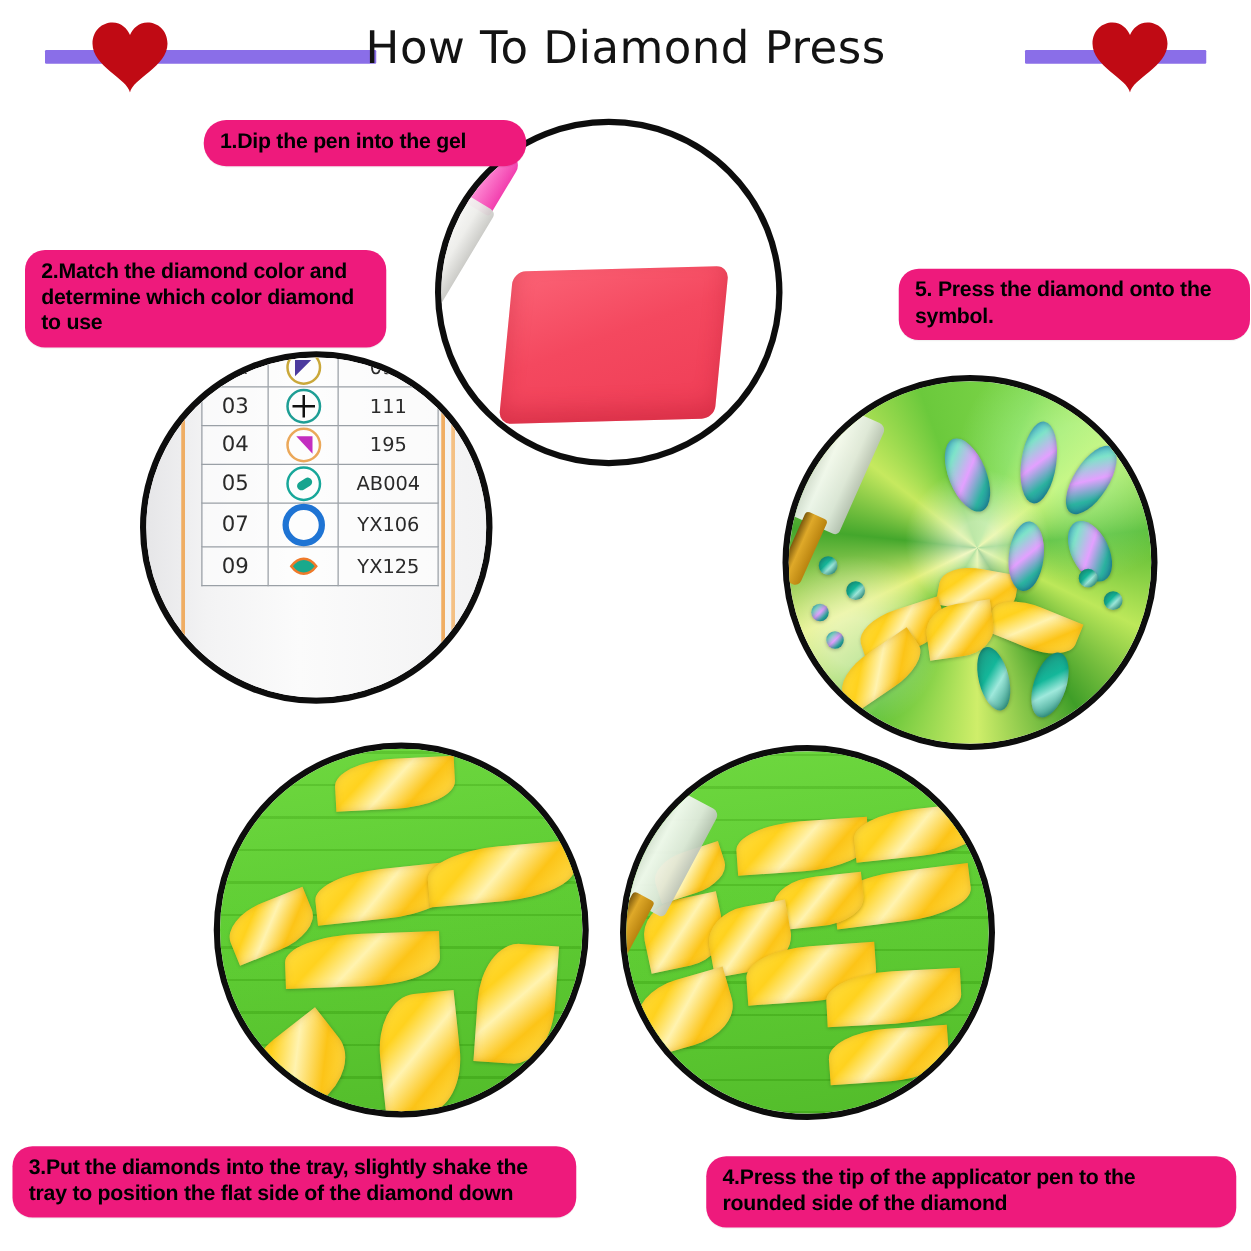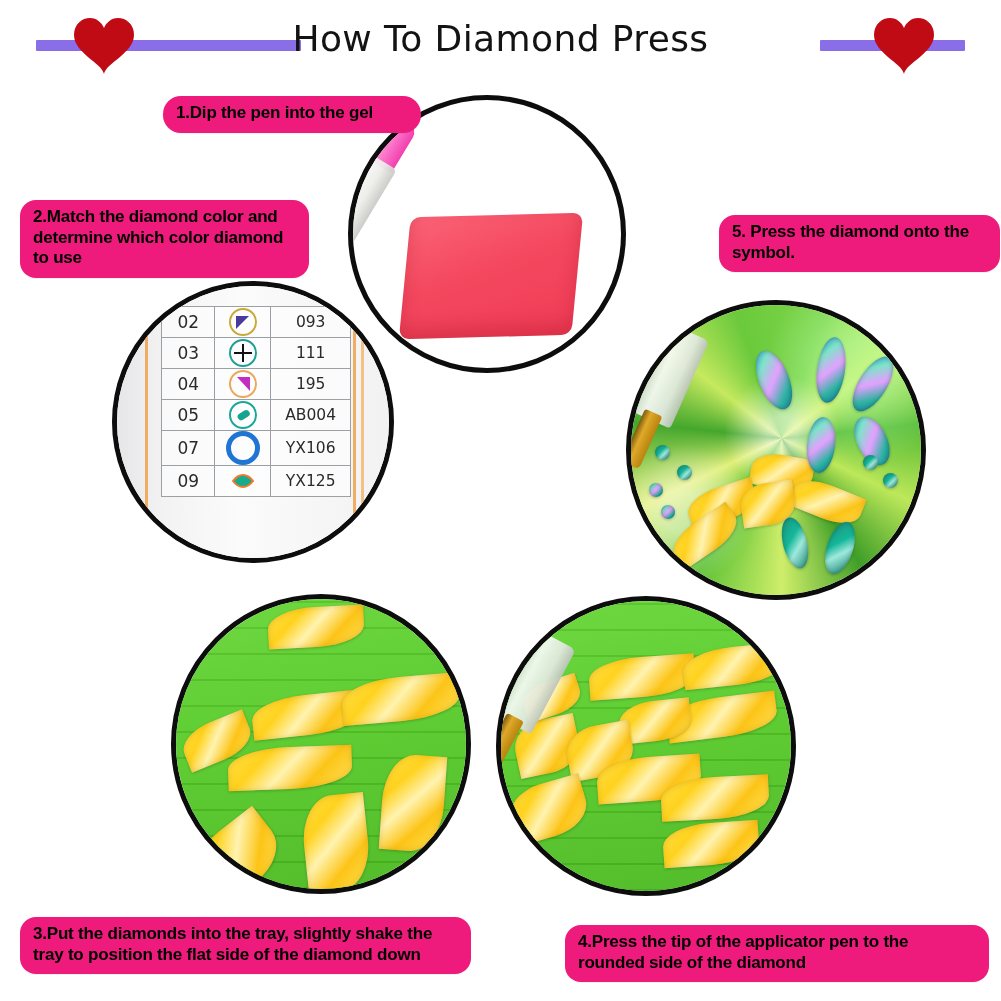--- a/index.html
+++ b/index.html
@@ -26,21 +26,21 @@
   .label{
     position:absolute;background:#ee1a7c;color:#000000;
     border-radius:16px;padding:7px 13px 9px 13px;
     font-family:"Liberation Sans",sans-serif;font-weight:700;
     font-size:17px;line-height:1.22;letter-spacing:-.2px;
     box-shadow:0 1px 0 rgba(0,0,0,.05);
   }
   .label-1{left:163px;top:96px;width:232px;border-radius:18px;}
   .label-2{left:20px;top:200px;width:263px;}
   .label-5{left:719px;top:215px;width:255px;}
-  .label-3{left:10px;top:917px;width:425px;margin-left:10px;}
+  .label-3{left:10px;top:917px;width:425px;}
   .label-4{left:565px;top:925px;width:398px;}
 
   
   .circ{
     position:absolute;border-radius:50%;overflow:hidden;
     border:5px solid #0d0d0d;background:#ffffff;
   }
   .c-pen   {left:348px;top:95px; width:268px;height:268px;}
   .c-chart {left:112px;top:281px;width:272px;height:272px;}
   .c-press {left:626px;top:300px;width:290px;height:290px;}
@@ -76,21 +76,21 @@
     background:linear-gradient(90deg,#e6e6e8 0%,#f3f3f4 18%,#fbfbfb 45%,#f2f2f3 100%);
   }
   .chart-strip{
     position:absolute;top:0;bottom:0;width:3px;background:#efa14a;opacity:.85;
   }
   .strip-a{left:28px;}
   .strip-b{left:236px;}
   .strip-c{left:244px;background:#f3b66e;}
   .tbl{
     position:absolute;left:44px;top:-8px;width:190px;
-    border-collapse:collapse;font-family:"DejaVu Sans",sans-serif;margin-top:28px;
+    border-collapse:collapse;font-family:"DejaVu Sans",sans-serif;
   }
   .tbl td{
     border:1px solid #9aa0a6;height:30px;padding:0;text-align:center;
     font-size:17px;color:#2a2a2a;background:rgba(255,255,255,.55);
   }
   .tbl td.num{width:54px;}
   .tbl td.sym{width:56px;}
   .tbl td.code{width:80px;font-size:15.5px;}
   .sym-badge{
     display:inline-block;width:24px;height:24px;border-radius:50%;

